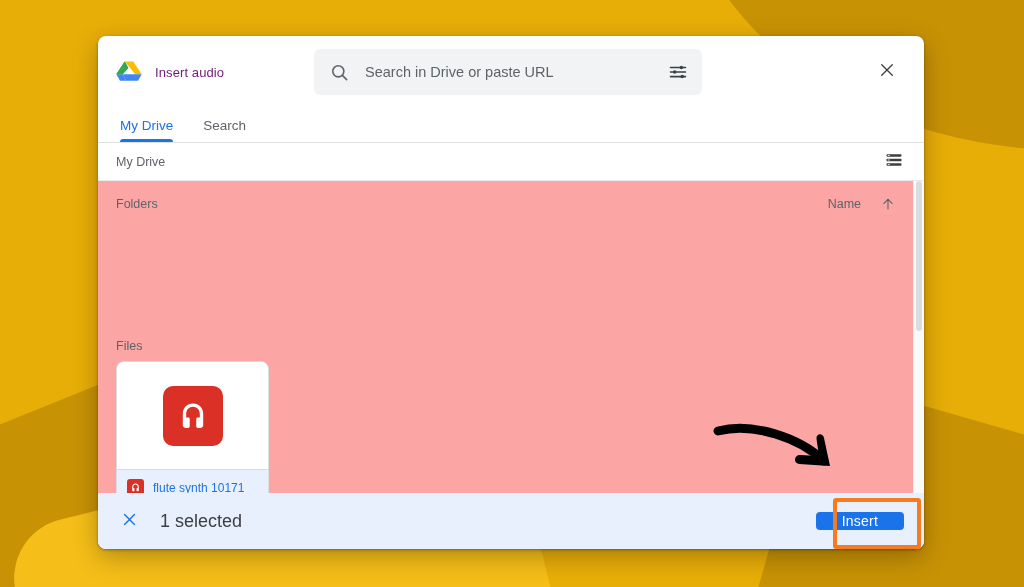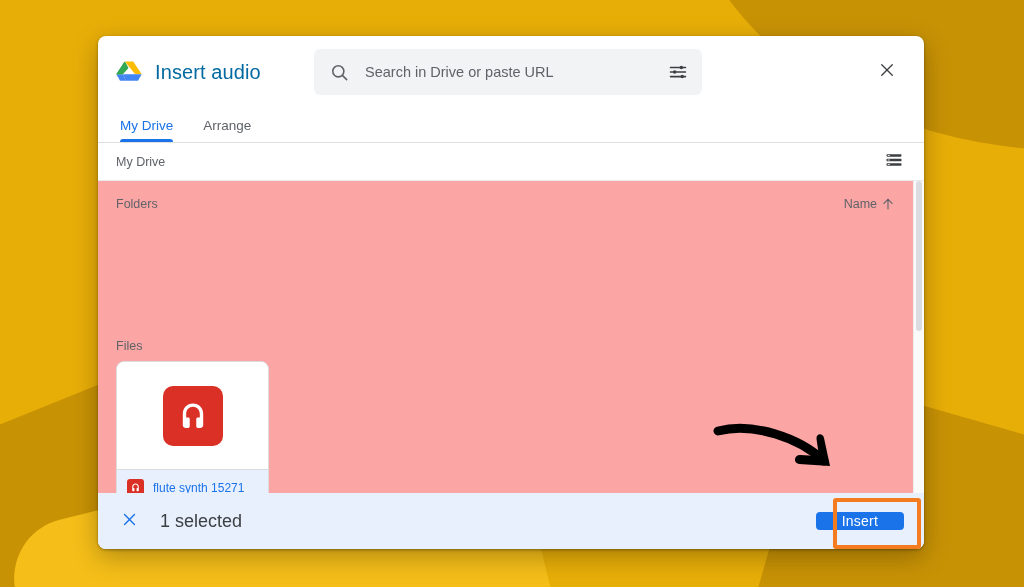--- a/index.html
+++ b/index.html
@@ -81,21 +81,21 @@
 
   
   .dlg-header {
     height: 72px;
     display: flex; align-items: center;
     padding: 0 20px 0 18px;
     flex: 0 0 auto;
   }
   .brand { display: flex; align-items: center; gap: 13px; width: 182px; flex: 0 0 auto; }
   .drive-logo { width: 26px; height: 23px; flex: 0 0 auto; }
-  .brand-title { font-size: 20px; color: #0369a1; font-weight: 500; letter-spacing: .1px; }
+  .brand-title { font-size: 13px; color: #701a75; font-weight: 500; letter-spacing: .1px; }
 
   .search-wrap {
     flex: 0 0 auto;
     width: 388px;
     height: 46px;
     background: #f1f3f4;
     border-radius: 6px;
     display: flex; align-items: center;
     padding: 0 14px 0 16px;
     gap: 16px;
@@ -161,21 +161,21 @@
   .scroll-region {
     position: absolute; inset: 0 11px 0 0;
     padding: 0 0 0 0;
   }
   .section-head {
     display: flex; align-items: center;
     padding: 16px 18px 0 18px;
   }
   .section-label { font-size: 12.5px; color: #5f6368; }
   .sect-spacer { flex: 1 1 auto; }
-  .sort-ctl { display: flex; align-items: center; gap: 4px; cursor: pointer; }
+  .sort-ctl { display: flex; align-items: center; gap: 20px; cursor: pointer; }
   .sort-label { font-size: 12.5px; color: #5f6368; }
   .sort-arrow { width: 14px; height: 14px; color: #5f6368; }
 
   .folders-area { height: 112px; }
 
   .files-grid { padding: 8px 18px 0 18px; display: flex; gap: 16px; flex-wrap: wrap; }
   .file-card {
     width: 153px; height: 145px;
     border: 1px solid #dadce0;
     border-radius: 8px;
@@ -324,21 +324,21 @@
           </svg>
         </span>
       </div>
     </div>
 
     <div class="tabs">
       <div class="tab active">
         <span>My Drive</span>
       </div>
       <div class="tab">
-        <span>Arrange</span>
+        <span>Search</span>
       </div>
     </div>
     <div class="tabs-rule"></div>
 
     <div class="crumb-row">
       <span class="crumb-text">My Drive</span>
       <div class="crumb-spacer"></div>
       <div class="listview-btn">
         <span>
           <svg viewBox="0 0 24 24" width="20" height="20" fill="currentColor">
@@ -384,21 +384,21 @@
                   <path d="M12 3.2c-4.2 0-7.2 3.2-7.2 7.3v8.1c0 1 .8 1.8 1.8 1.8h2.1c.6 0 1-.5 1-1.1v-5.2c0-.6-.4-1.1-1-1.1H7.2v-2.5c0-2.8 2.1-5 4.8-5s4.8 2.2 4.8 5v2.5h-1.5c-.6 0-1 .5-1 1.1v5.2c0 .6.4 1.1 1 1.1h2.1c1 0 1.8-.8 1.8-1.8v-8.1c0-4.1-3-7.3-7.2-7.3z"></path>
                 </svg>
               </div>
             </div>
             <div class="file-meta">
               <span class="mini-icon">
                 <svg viewBox="0 0 24 24" width="11" height="11" fill="#ffffff">
                   <path d="M12 3.2c-4.2 0-7.2 3.2-7.2 7.3v8.1c0 1 .8 1.8 1.8 1.8h2.1c.6 0 1-.5 1-1.1v-5.2c0-.6-.4-1.1-1-1.1H7.2v-2.5c0-2.8 2.1-5 4.8-5s4.8 2.2 4.8 5v2.5h-1.5c-.6 0-1 .5-1 1.1v5.2c0 .6.4 1.1 1 1.1h2.1c1 0 1.8-.8 1.8-1.8v-8.1c0-4.1-3-7.3-7.2-7.3z"></path>
                 </svg>
               </span>
-              <span class="file-name">flute synth 15271</span>
+              <span class="file-name">flute synth 10171</span>
             </div>
           </div>
         </div>
       </div>
 
       <div class="vscroll">
         <div class="thumb"></div>
       </div>
     </div>
 

